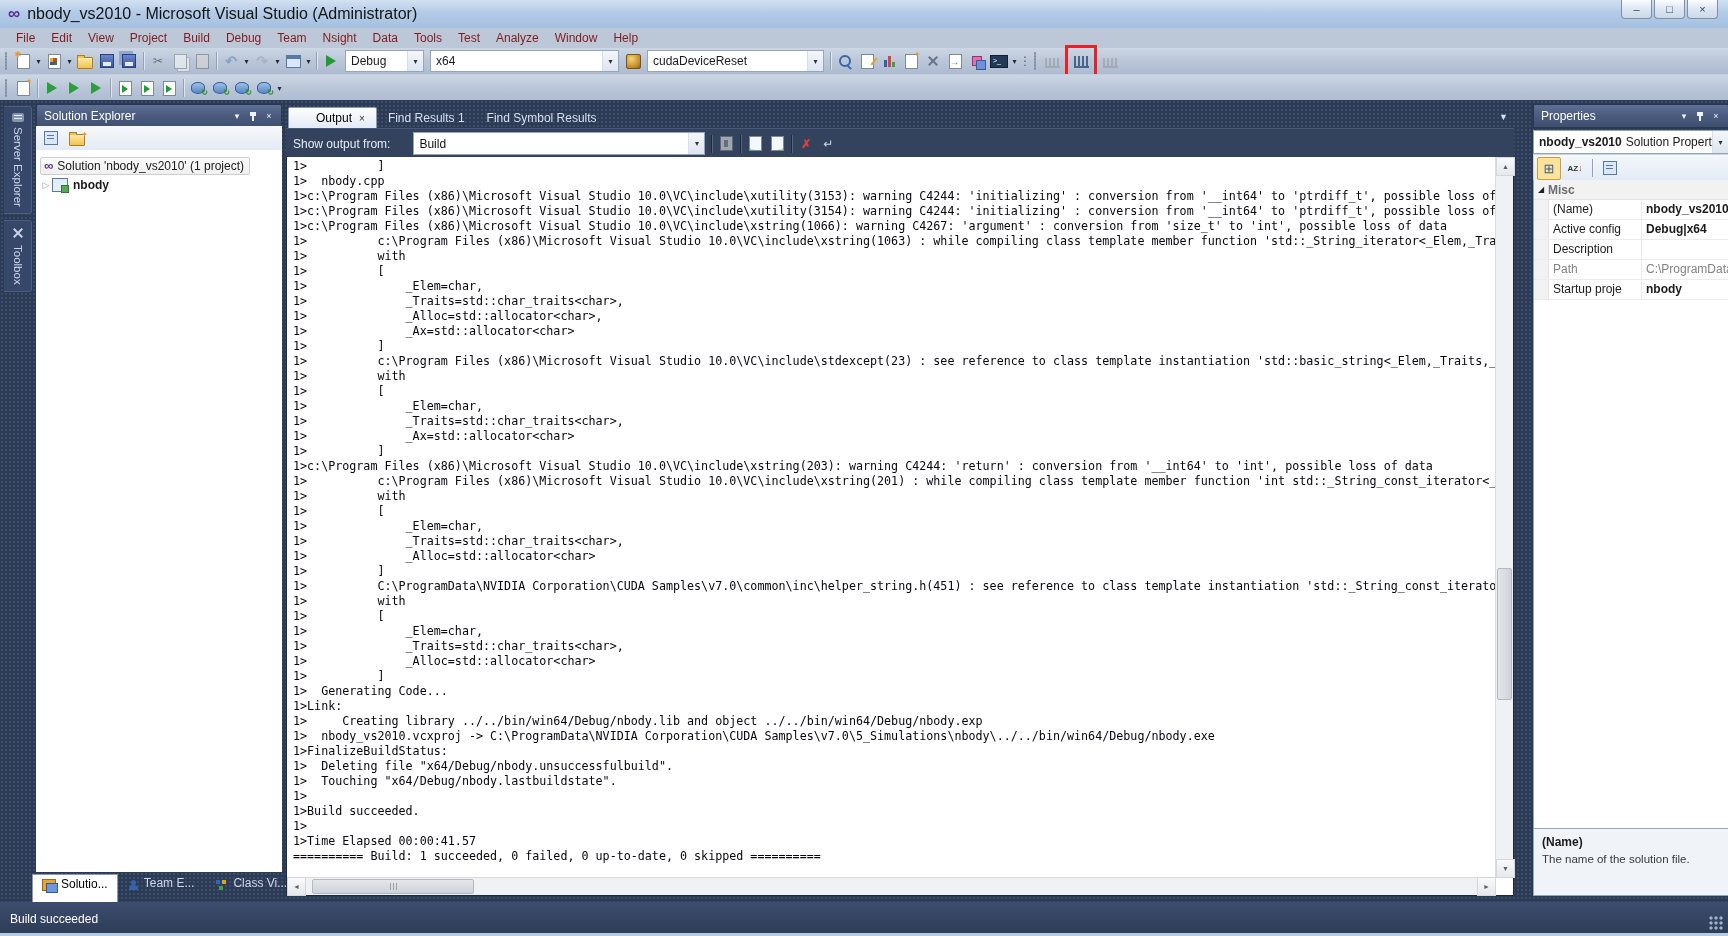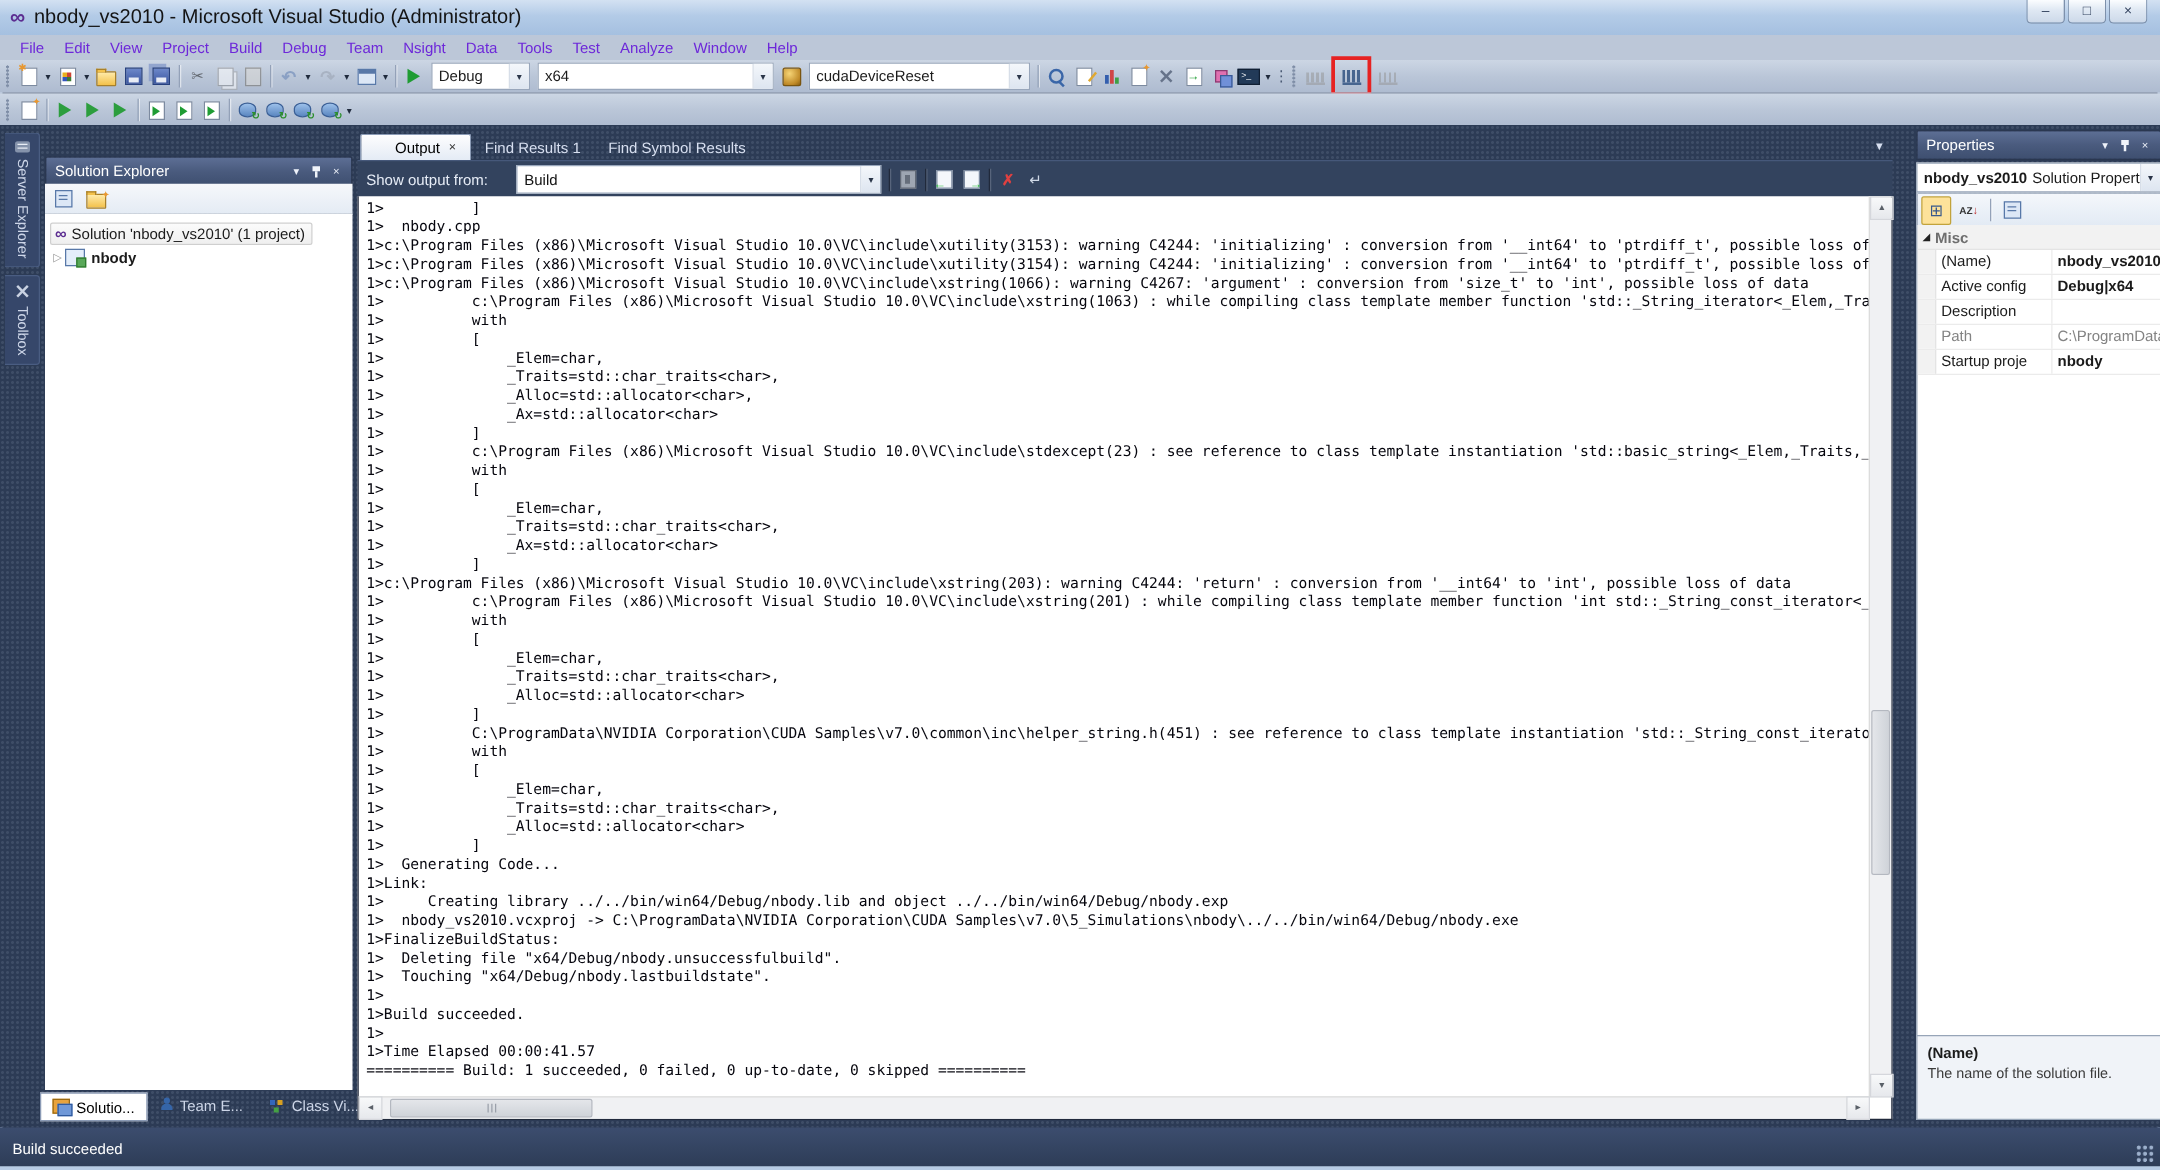--- a/index.html
+++ b/index.html
@@ -13,21 +13,21 @@
   .vslogo{font-size:17px;font-weight:bold;color:#5c2d91;margin-right:7px;line-height:24px;}
   .title{font-size:16px;color:#141414;}
   .winbtns{position:absolute;right:10px;top:0;display:flex;gap:2px;}
   .wbtn{width:29px;height:18px;border:1px solid #7d90ab;border-top:none;border-radius:0 0 4px 4px;
     background:linear-gradient(#fbfdff,#dfe8f3 45%,#cdd9e9);display:flex;align-items:center;justify-content:center;
     font-size:11px;color:#33435f;}
 
   
   .menubar{position:absolute;left:0;top:28px;right:0;height:20px;background:#bcc7d8;
     display:flex;align-items:center;padding-left:8px;}
-  .menuitem{padding:2px 8px;color:#6d28d9;}
+  .menuitem{padding:2px 8px;color:#7f1d1d;}
 
   
   .toolbar{position:absolute;left:0;right:0;display:flex;align-items:center;
     background:linear-gradient(#ccd6e4,#bac6d8 50%,#aebbd0);padding-left:2px;}
   .tb1{top:48px;height:26px;}
   .tb2{top:74px;height:26px;border-top:1px solid #c3cedd;}
   .tbtn{height:22px;min-width:22px;display:flex;align-items:center;justify-content:center;border-radius:2px;}
   .sep{width:1px;height:18px;background:#93a1b8;margin:0 3px;box-shadow:1px 0 0 rgba(255,255,255,.55);}
   .grip{width:4px;height:18px;margin:0 4px 0 2px;
     background-image:radial-gradient(circle at 2px 1.5px,#7e8da6 1px,transparent 1.4px);background-size:4px 3px;}
@@ -101,38 +101,38 @@
   .i-wrench::before{transform:rotate(45deg);}
   .i-wrench::after{transform:rotate(-45deg);}
 
   
   .twhead{height:22px;background:linear-gradient(#5d6f95,#4a5b7e 50%,#3e4f70);border:1px solid #2a3750;
     border-radius:2px 2px 0 0;display:flex;align-items:center;color:#fff;padding:0 4px 0 7px;}
   .twhead .twtitle{flex:1;font-size:12px;}
   .twhead .hbtn{width:16px;height:15px;display:flex;align-items:center;justify-content:center;font-size:9px;color:#eef2fa;}
 
   
-  .solexp{position:absolute;left:36px;top:4px;width:246px;bottom:30px;margin-top:21px;}
+  .solexp{position:absolute;left:36px;top:4px;width:246px;bottom:30px;}
   .se-toolbar{position:absolute;left:0;right:0;top:22px;height:24px;background:linear-gradient(#f6f8fb,#e4ebf4);
     border-bottom:1px solid #c8d2e0;display:flex;align-items:center;padding-left:4px;gap:4px;}
   .i-propsdoc{width:12px;height:12px;background:#dce7f6;border:1px solid #5878a8;}
   .i-propsdoc::after{content:"";position:absolute;left:2px;top:3px;width:7px;height:1px;background:#5878a8;box-shadow:0 3px 0 #5878a8;}
   .se-body{position:absolute;left:0;right:0;top:46px;bottom:0;background:#fff;overflow:hidden;}
   .tree-row{display:flex;align-items:center;height:19px;padding-left:4px;}
   .sel-node{display:inline-flex;align-items:center;gap:4px;border:1px solid #cfcfcf;border-radius:2px;
     background:linear-gradient(#fbfbfb,#efefef);padding:1px 5px 1px 3px;}
   .inf{color:#5c2d91;font-weight:bold;font-size:13px;line-height:12px;}
   .expander{color:#9a9a9a;font-size:9px;width:12px;text-align:center;}
   .i-proj{width:14px;height:12px;background:#e4eefa;border:1px solid #5878a8;}
   .i-proj::after{content:"";position:absolute;right:-2px;bottom:-2px;width:6px;height:6px;background:#58a858;border:1px solid #2e7a2e;}
   .proj-label{font-weight:bold;margin-left:5px;}
 
   
   .bottomtabs{position:absolute;left:32px;bottom:5px;height:23px;display:flex;gap:2px;}
-  .btab{display:flex;align-items:flex-start;gap:5px;padding:4px 9px;color:#cdd6e8;}
+  .btab{display:flex;align-items:flex-end;gap:5px;padding:16px 9px;color:#cdd6e8;}
   .btab.active{background:#fff;border:1px solid #8a9ab5;color:#000;}
   .i-soltab{width:12px;height:10px;background:#e8a33d;border:1px solid #9a6a12;}
   .i-soltab::after{content:"";position:absolute;left:3px;top:3px;width:10px;height:8px;background:#6f98d8;border:1px solid #2f5a9e;}
   .i-teamtab{width:10px;height:10px;}
   .i-teamtab::before{content:"";position:absolute;left:2px;top:0;width:5px;height:5px;border-radius:50%;background:#3565a8;}
   .i-teamtab::after{content:"";position:absolute;left:0;top:5px;width:9px;height:5px;border-radius:4px 4px 0 0;background:#3565a8;}
   .i-classtab{width:4px;height:4px;background:#3366bb;box-shadow:6px 0 0 #d8a020,3px 6px 0 #44a044;margin:2px 8px 6px 2px;}
 
   
   .outpanel{position:absolute;left:286px;top:4px;width:1228px;bottom:6px;}

